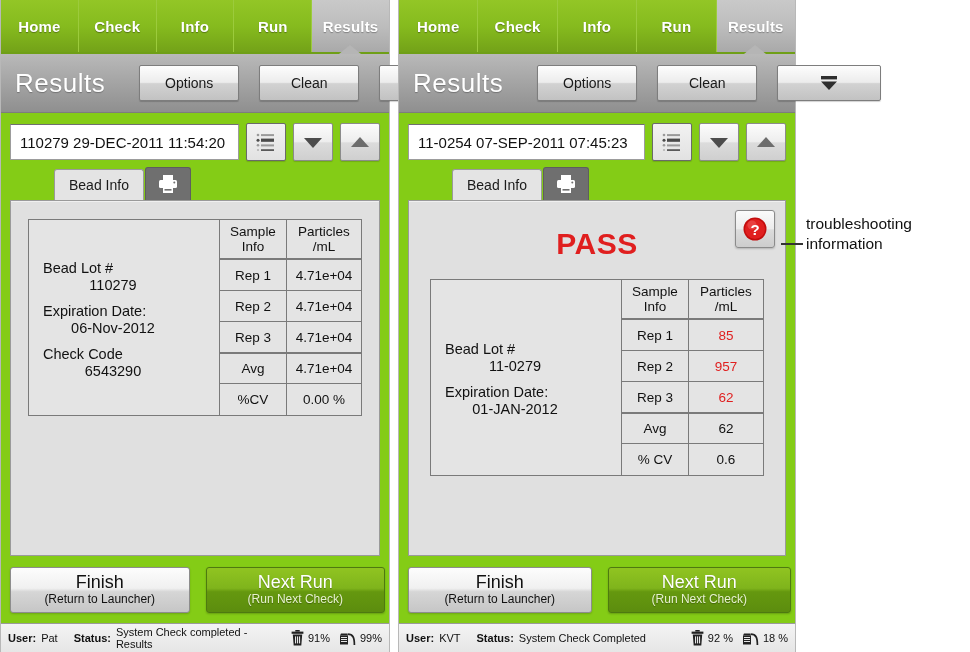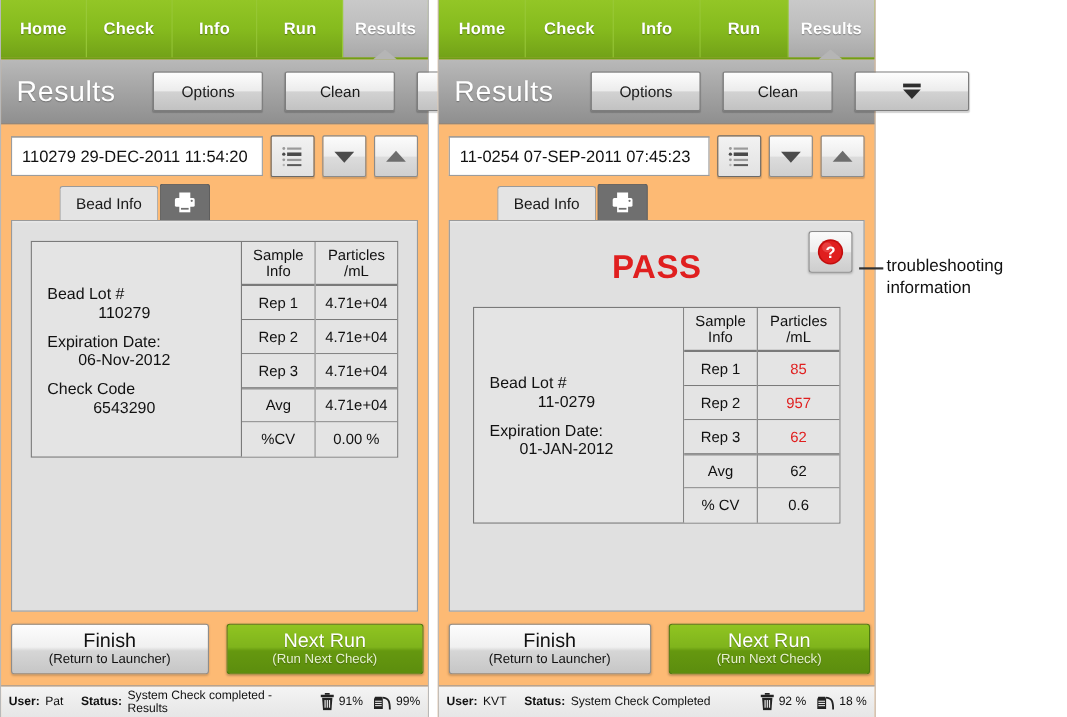--- a/index.html
+++ b/index.html
@@ -5,21 +5,21 @@
   html,body{margin:0;padding:0;background:#ffffff;}
   body{width:970px;height:652px;font-family:"Liberation Sans",sans-serif;overflow:hidden;}
   .stage{position:relative;width:970px;height:652px;}
 
   
   .panel{position:absolute;top:0;width:390px;height:652px;background:#ffffff;
          box-sizing:border-box;}
   .panel.left{left:0;}
   .panel.right{left:398px;width:398px;}
 
-  .screen{position:relative;width:100%;height:100%;background:#fdba74;
+  .screen{position:relative;width:100%;height:100%;background:#84cc16;
           box-sizing:border-box;display:flex;flex-direction:column;
           border:1px solid #b8b8b8;border-top:none;border-bottom:none;}
 
   
   .tabbar{display:flex;height:52px;flex:0 0 52px;position:relative;
           background:linear-gradient(180deg,#8ec21f 0%,#84b91d 45%,#6f9f17 100%);
           border-bottom:2px solid #6f9f17;}
   .tab{flex:1;display:flex;align-items:center;justify-content:center;
        color:#ffffff;font-weight:bold;font-size:15px;letter-spacing:.2px;
        border-right:1px solid #9ccb3c;
@@ -117,21 +117,21 @@
   .statusbar{flex:0 0 28px;display:flex;align-items:center;gap:0;padding:0 7px;
              font-size:11px;color:#111;
              background:linear-gradient(180deg,#f4f4f4 0%,#e6e6e6 100%);
              border-top:1px solid #9a9a9a;}
   .sb-k{font-weight:bold;margin-right:5px;}
   .sb-v{margin-right:16px;}
   .sb-spacer{flex:1;}
   .sb-m{display:flex;align-items:center;gap:4px;margin-left:9px;}
 
   
-  .anno{position:absolute;left:806px;top:232px;width:164px;
+  .anno{position:absolute;left:806px;top:214px;width:164px;
         font-size:15.5px;color:#111;line-height:1.32;}
   .leader{position:absolute;left:781px;top:243px;width:22px;height:1.5px;background:#333;}
 
   svg{display:block;}
 </style>
 </head>
 <body>
 
 <div class="stage">
   <div id="panels-host">

